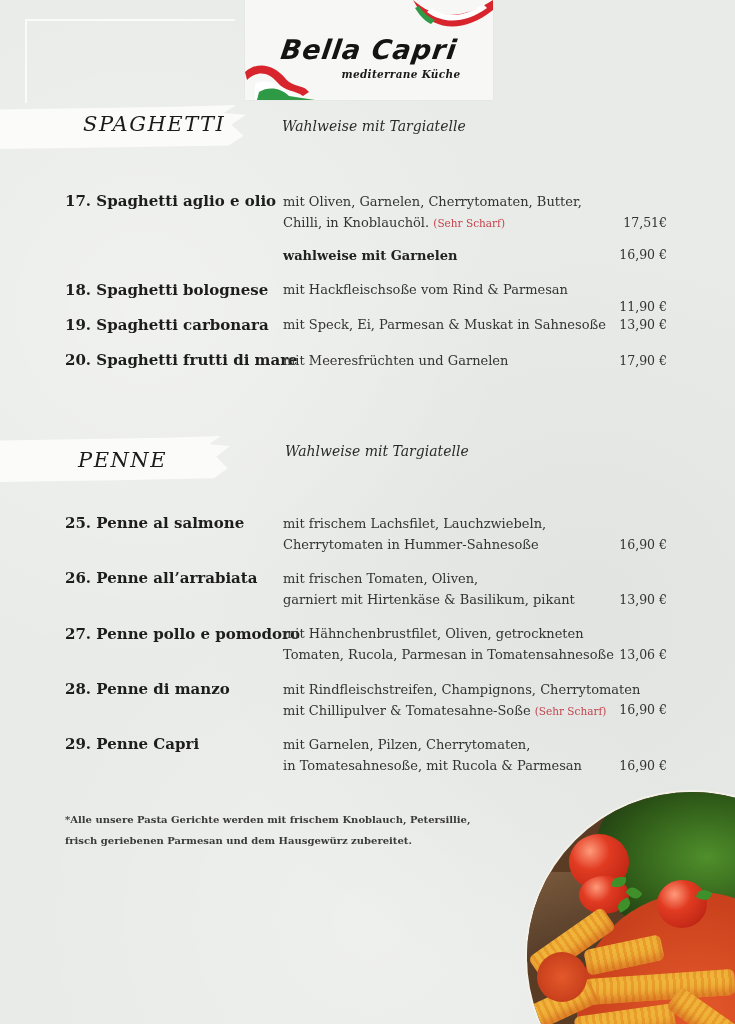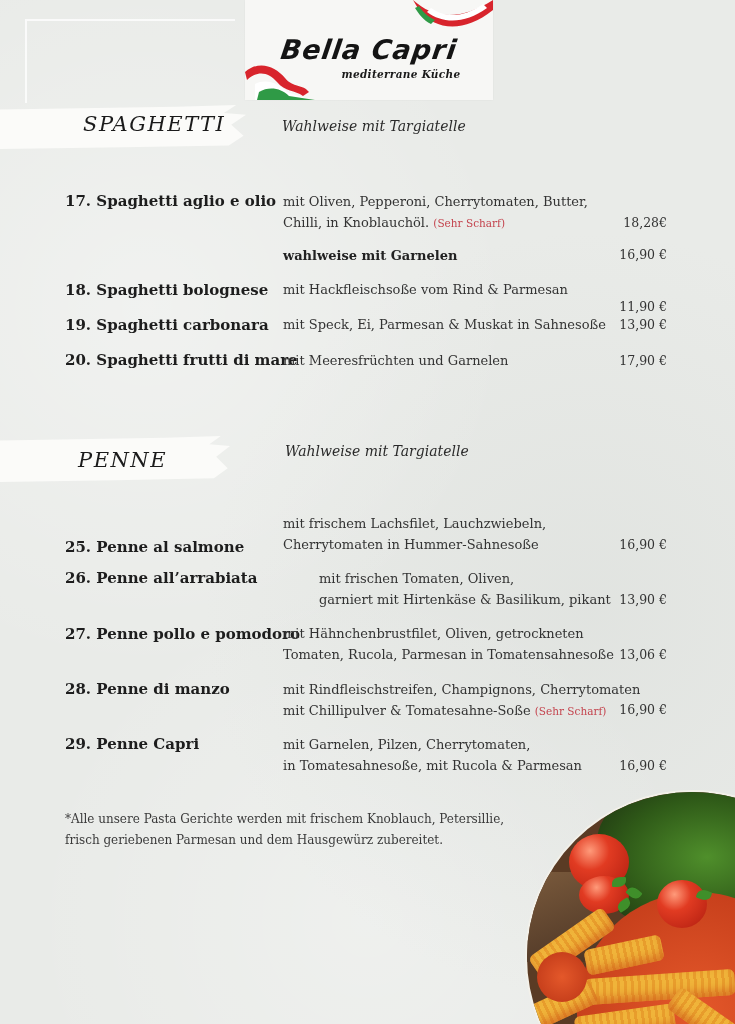--- a/index.html
+++ b/index.html
@@ -60,21 +60,21 @@
     font-size: 13px; color: #333; white-space: nowrap; line-height: 21px;
   }
   .item-desc.bold { font-weight: bold; color: #222; }
   .hot { color: #c4444e; font-size: 10.5px; margin-top: 18px; }
   .price {
     position: absolute; right: 68px; font-family: "DejaVu Serif", serif;
     font-size: 12.5px; color: #333; white-space: nowrap; text-align: right;
   }
   .footnote {
     position: absolute; left: 65px; top: 809px; font-family: "DejaVu Serif", serif;
-    font-size: 12px; color: #3a3a3a; line-height: 21px;
+    font-size: 10px; color: #3a3a3a; line-height: 21px; font-weight: bold;
   }
   
   .photo {
     position: absolute; left: 525px; top: 790px; width: 330px; height: 330px;
     border-radius: 50%; overflow: hidden;
     border: 2px solid #f3f1ea;
     background: #5a3b24;
   }
   .photo .bg-green { position: absolute; left: 70px; top: -10px; width: 220px; height: 150px;
     background: radial-gradient(ellipse at 50% 50%, #4f8f2b 0, #2f5a18 55%, #1a2a10 100%); border-radius: 40%; }
@@ -108,52 +108,52 @@
   <div class="logo-title">Bella Capri</div>
   <div class="logo-sub">mediterrane Küche</div>
 </div>
 
 <div class="banner" style="top:105px;width:246px;"></div>
 <div class="banner-title" style="left:67px;top:112px;margin-left:16px;">SPAGHETTI</div>
 <div class="section-note" style="left:282px;top:118px;">Wahlweise mit Targiatelle</div>
 
 <div class="item-name" style="top:192px;"><span>17.</span> <span>Spaghetti aglio e olio</span></div>
 <div class="item-desc" style="top:191px;">
-  <div>mit Oliven, Pepperoni, Cherrytomaten, Butter,</div>
+  <div>mit Oliven, Garnelen, Cherrytomaten, Butter,</div>
   <div><span>Chilli, in Knoblauchöl.</span> <span class="hot">(Sehr Scharf)</span></div>
 </div>
-<div class="price" style="top:215px;">18,28€</div>
+<div class="price" style="top:215px;">17,51€</div>
 <div class="item-desc bold" style="top:245px;">wahlweise mit Garnelen</div>
 <div class="price" style="top:247px;">16,90 €</div>
 
 <div class="item-name" style="top:281px;"><span>18.</span> <span>Spaghetti bolognese</span></div>
 <div class="item-desc" style="top:279px;">mit Hackfleischsoße vom Rind &amp; Parmesan</div>
 <div class="price" style="top:282px;margin-top:17px;">11,90 €</div>
 
 <div class="item-name" style="top:316px;"><span>19.</span> <span>Spaghetti carbonara</span></div>
 <div class="item-desc" style="top:314px;">mit Speck, Ei, Parmesan &amp; Muskat in Sahnesoße</div>
 <div class="price" style="top:317px;">13,90 €</div>
 
 <div class="item-name" style="top:351px;"><span>20.</span> <span>Spaghetti frutti di mare</span></div>
 <div class="item-desc" style="top:350px;">mit Meeresfrüchten und Garnelen</div>
 <div class="price" style="top:353px;">17,90 €</div>
 
 <div class="banner" style="top:436px;width:230px;height:46px;"></div>
 <div class="banner-title" style="left:78px;top:448px;">PENNE</div>
 <div class="section-note" style="left:285px;top:443px;">Wahlweise mit Targiatelle</div>
 
-<div class="item-name" style="top:514px;margin-top:24px;"><span>25.</span> <span>Penne al salmone</span></div>
+<div class="item-name" style="top:514px;"><span>25.</span> <span>Penne al salmone</span></div>
 <div class="item-desc" style="top:513px;">
   <div>mit frischem Lachsfilet, Lauchzwiebeln,</div>
   <div>Cherrytomaten in Hummer-Sahnesoße</div>
 </div>
 <div class="price" style="top:537px;">16,90 €</div>
 
 <div class="item-name" style="top:569px;"><span>26.</span> <span>Penne all’arrabiata</span></div>
-<div class="item-desc" style="top:568px;margin-left:36px;">
+<div class="item-desc" style="top:568px;">
   <div>mit frischen Tomaten, Oliven,</div>
   <div>garniert mit Hirtenkäse &amp; Basilikum, pikant</div>
 </div>
 <div class="price" style="top:592px;">13,90 €</div>
 
 <div class="item-name" style="top:625px;"><span>27.</span> <span>Penne pollo e pomodoro</span></div>
 <div class="item-desc" style="top:623px;">
   <div>mit Hähnchenbrustfilet, Oliven, getrockneten</div>
   <div>Tomaten, Rucola, Parmesan in Tomatensahnesoße</div>
 </div>

